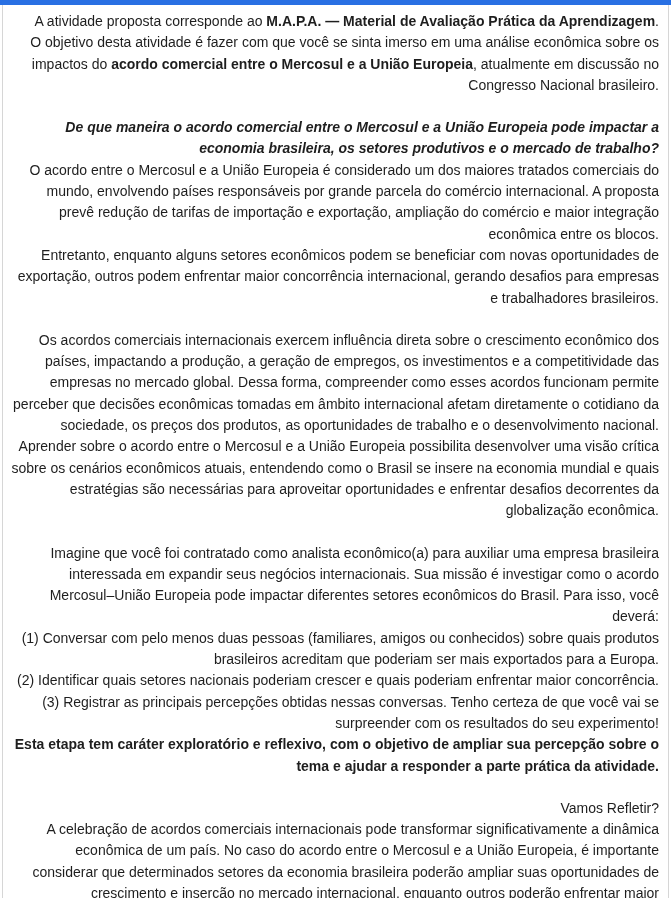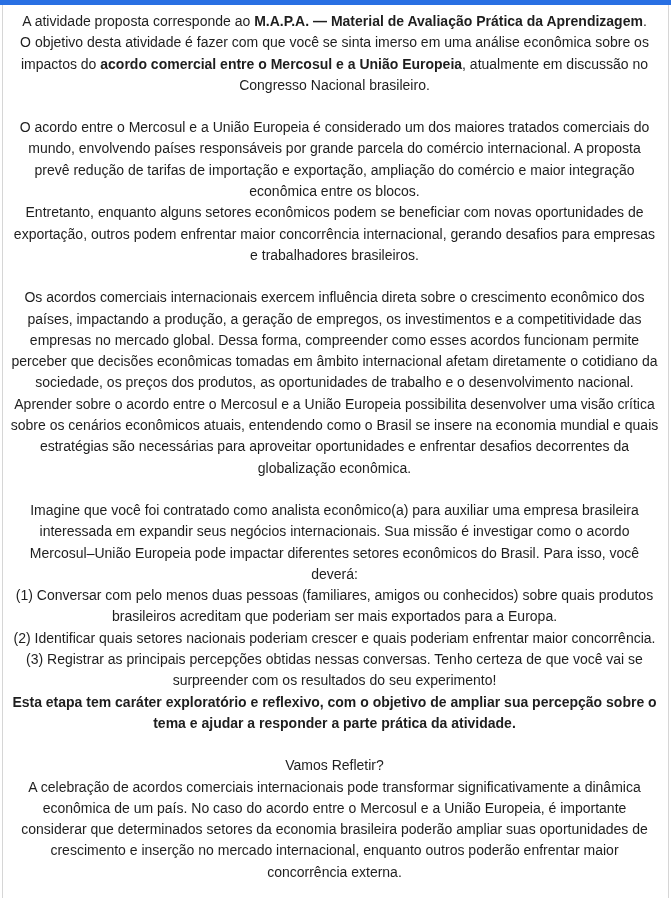--- a/index.html
+++ b/index.html
@@ -29,36 +29,37 @@
     min-height: 893px;
     border-left: 1px solid var(--border);
     border-right: 1px solid var(--border);
     padding: 6px 9px 0 7px;
   }
   .para {
     margin: 0;
     font-size: 14px;
     line-height: 21.3px;
     color: var(--text);
-    text-align: center;
+    text-align: right;
   }
   .spacer {
     height: 21px;
   }
   .b { font-weight: 700; }
   .i { font-style: italic; }
 </style>
 </head>
 <body>
 
 <div class="top-accent-bar"></div>
 <div class="doc-box">
   <div>
       <p class="para"><span>A atividade proposta corresponde ao </span><span class="b">M.A.P.A. — Material de Avaliação Prática da Aprendizagem</span><span>.</span><br><span>O objetivo desta atividade é fazer com que você se sinta imerso em uma análise econômica sobre os impactos do </span><span class="b">acordo comercial entre o Mercosul e a União Europeia</span><span>, atualmente em discussão no Congresso Nacional brasileiro.</span></p>
       <div class="spacer"></div>
+      <p class="para"><span class="b i">De que maneira o acordo comercial entre o Mercosul e a União Europeia pode impactar a economia brasileira, os setores produtivos e o mercado de trabalho?</span></p>
       <p class="para"><span>O acordo entre o Mercosul e a União Europeia é considerado um dos maiores tratados comerciais do mundo, envolvendo países responsáveis por grande parcela do comércio internacional. A proposta prevê redução de tarifas de importação e exportação, ampliação do comércio e maior integração econômica entre os blocos.</span><br><span>Entretanto, enquanto alguns setores econômicos podem se beneficiar com novas oportunidades de exportação, outros podem enfrentar maior concorrência internacional, gerando desafios para empresas e trabalhadores brasileiros.</span></p>
       <div class="spacer"></div>
       <p class="para"><span>Os acordos comerciais internacionais exercem influência direta sobre o crescimento econômico dos países, impactando a produção, a geração de empregos, os investimentos e a competitividade das empresas no mercado global. Dessa forma, compreender como esses acordos funcionam permite perceber que decisões econômicas tomadas em âmbito internacional afetam diretamente o cotidiano da sociedade, os preços dos produtos, as oportunidades de trabalho e o desenvolvimento nacional.</span><br><span>Aprender sobre o acordo entre o Mercosul e a União Europeia possibilita desenvolver uma visão crítica sobre os cenários econômicos atuais, entendendo como o Brasil se insere na economia mundial e quais estratégias são necessárias para aproveitar oportunidades e enfrentar desafios decorrentes da globalização econômica.</span></p>
       <div class="spacer"></div>
       <p class="para"><span>Imagine que você foi contratado como analista econômico(a) para auxiliar uma empresa brasileira interessada em expandir seus negócios internacionais. Sua missão é investigar como o acordo Mercosul–União Europeia pode impactar diferentes setores econômicos do Brasil. Para isso, você deverá:</span><br><span>(1) Conversar com pelo menos duas pessoas (familiares, amigos ou conhecidos) sobre quais produtos brasileiros acreditam que poderiam ser mais exportados para a Europa.</span><br><span>(2) Identificar quais setores nacionais poderiam crescer e quais poderiam enfrentar maior concorrência.</span><br><span>(3) Registrar as principais percepções obtidas nessas conversas. Tenho certeza de que você vai se surpreender com os resultados do seu experimento!</span><br><span class="b">Esta etapa tem caráter exploratório e reflexivo, com o objetivo de ampliar sua percepção sobre o tema e ajudar a responder a parte prática da atividade.</span></p>
       <div class="spacer"></div>
       <p class="para"><span>Vamos Refletir?</span><br><span>A celebração de acordos comerciais internacionais pode transformar significativamente a dinâmica econômica de um país. No caso do acordo entre o Mercosul e a União Europeia, é importante considerar que determinados setores da economia brasileira poderão ampliar suas oportunidades de crescimento e inserção no mercado internacional, enquanto outros poderão enfrentar maior concorrência externa.</span><br><br></p>
     </div>
 </div>
 

